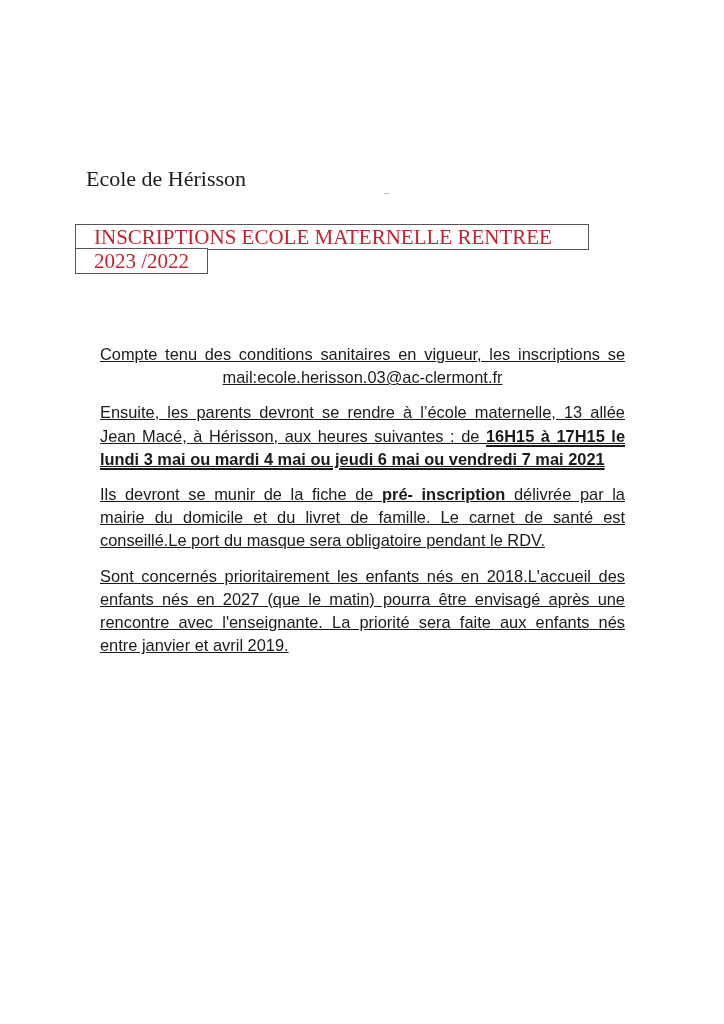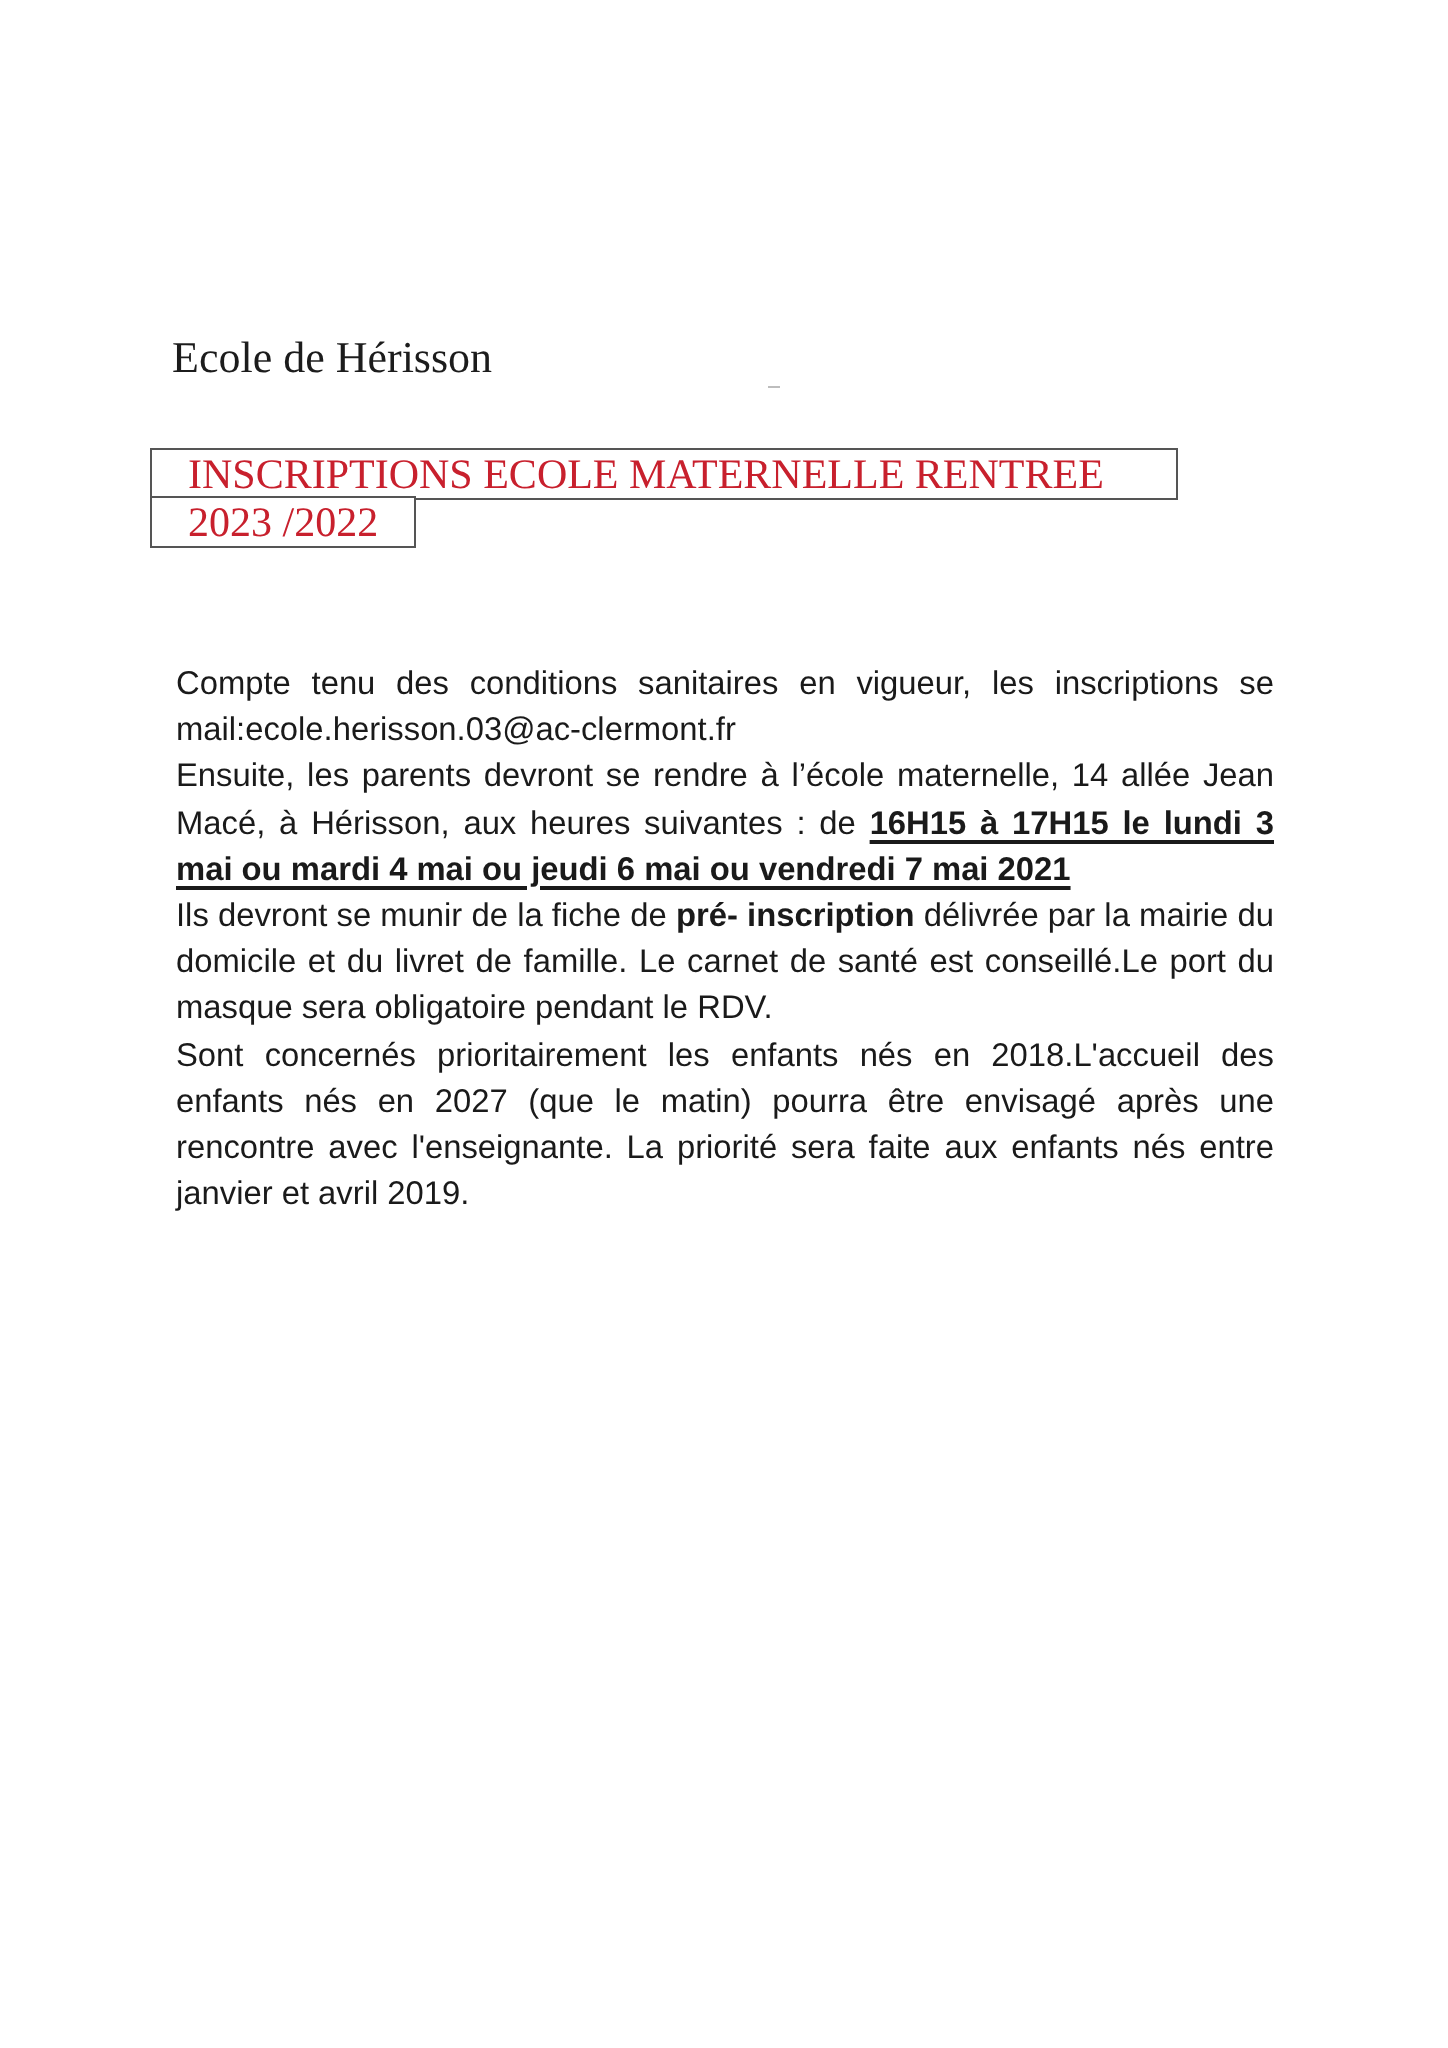--- a/index.html
+++ b/index.html
@@ -66,21 +66,22 @@
       left: 88px;
       top: 331px;
       width: 549px;
       font-family: "Liberation Sans", "DejaVu Sans", sans-serif;
       font-size: 16.4px;
       line-height: 23.2px;
       color: #1a1a1a;
       text-align: justify;
     }
     .body-text p {
-      margin: 0;
+      margin: 12px;
+      text-decoration: underline;
     }
     .underline-bold {
       font-weight: bold;
       text-decoration: underline;
       text-decoration-thickness: 1.5px;
       text-underline-offset: 3px;
     }
     .bold {
       font-weight: bold;
     }
@@ -103,24 +104,24 @@
   <h1 class="school-name">Ecole de Hérisson</h1>
 
   <div class="title-block">
     <span class="title-line l1">INSCRIPTIONS ECOLE MATERNELLE RENTREE</span>
     <span class="title-line l2">2023 /2022</span>
   </div>
 
   <div class="body-text">
     <p>
       <span class="justify-line" style="display: block; text-align: justify; text-align-last: justify;">Compte tenu des conditions sanitaires en vigueur,  les inscriptions se</span>
-      <span style="display: block; text-align: left;">mail:ecole.herisson.03@ac-clermont.fr</span>
+      <span style="display: block; text-align: center;">mail:ecole.herisson.03@ac-clermont.fr</span>
     </p>
     <p class="last-line-left">
-      <span>Ensuite, les parents devront se rendre à l’école maternelle, 14 allée Jean Macé, à Hérisson, aux heures suivantes : de </span><span class="underline-bold">16H15 à 17H15 le lundi 3 mai ou mardi 4 mai ou jeudi 6 mai ou vendredi 7 mai 2021</span>
+      <span>Ensuite, les parents devront se rendre à l’école maternelle, 13 allée Jean Macé, à Hérisson, aux heures suivantes : de </span><span class="underline-bold">16H15 à 17H15 le lundi 3 mai ou mardi 4 mai ou jeudi 6 mai ou vendredi 7 mai 2021</span>
     </p>
     <p class="last-line-left">
       <span>Ils devront se munir de la fiche de </span><span class="bold">pré- inscription</span><span>  délivrée par la mairie du domicile et du livret de famille. Le carnet de santé est conseillé.Le port du masque sera obligatoire pendant le RDV.</span>
     </p>
     <p class="last-line-left">
       <span>Sont concernés prioritairement les enfants nés en 2018.L'accueil des enfants nés en 2027 (que le matin) pourra être envisagé après une rencontre avec l'enseignante. La priorité sera faite aux enfants nés entre janvier et avril 2019.</span>
     </p>
   </div>
 
 </div>

